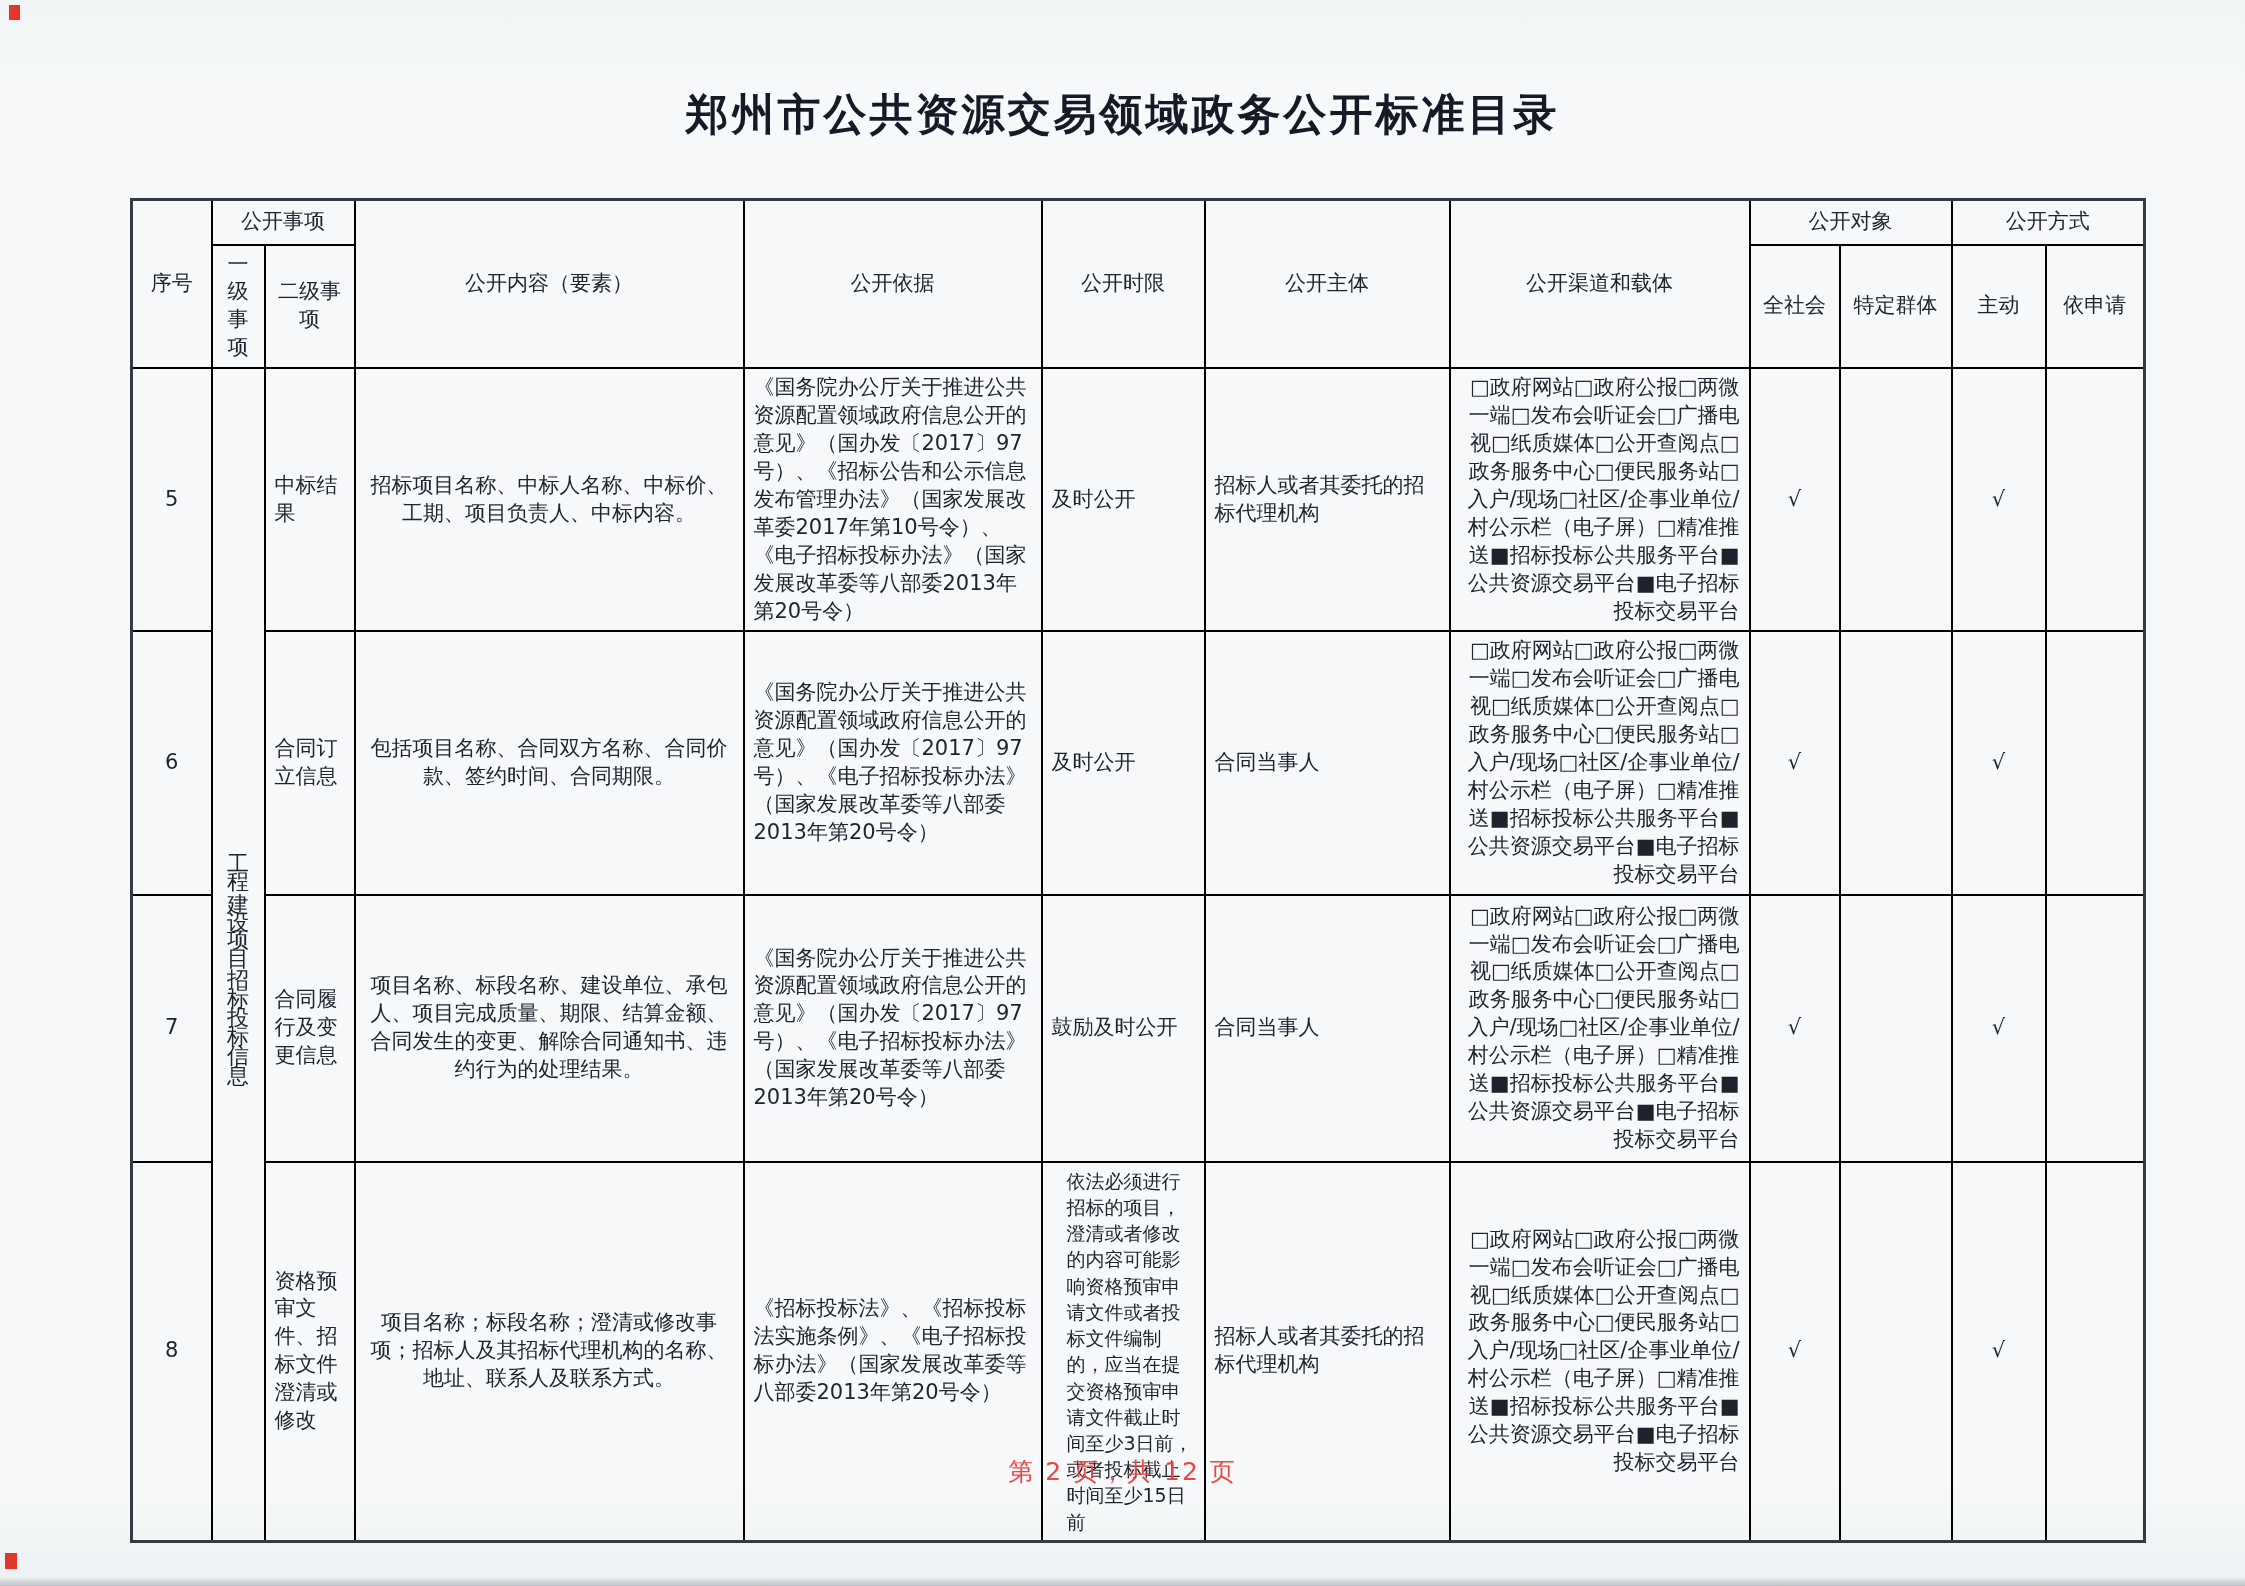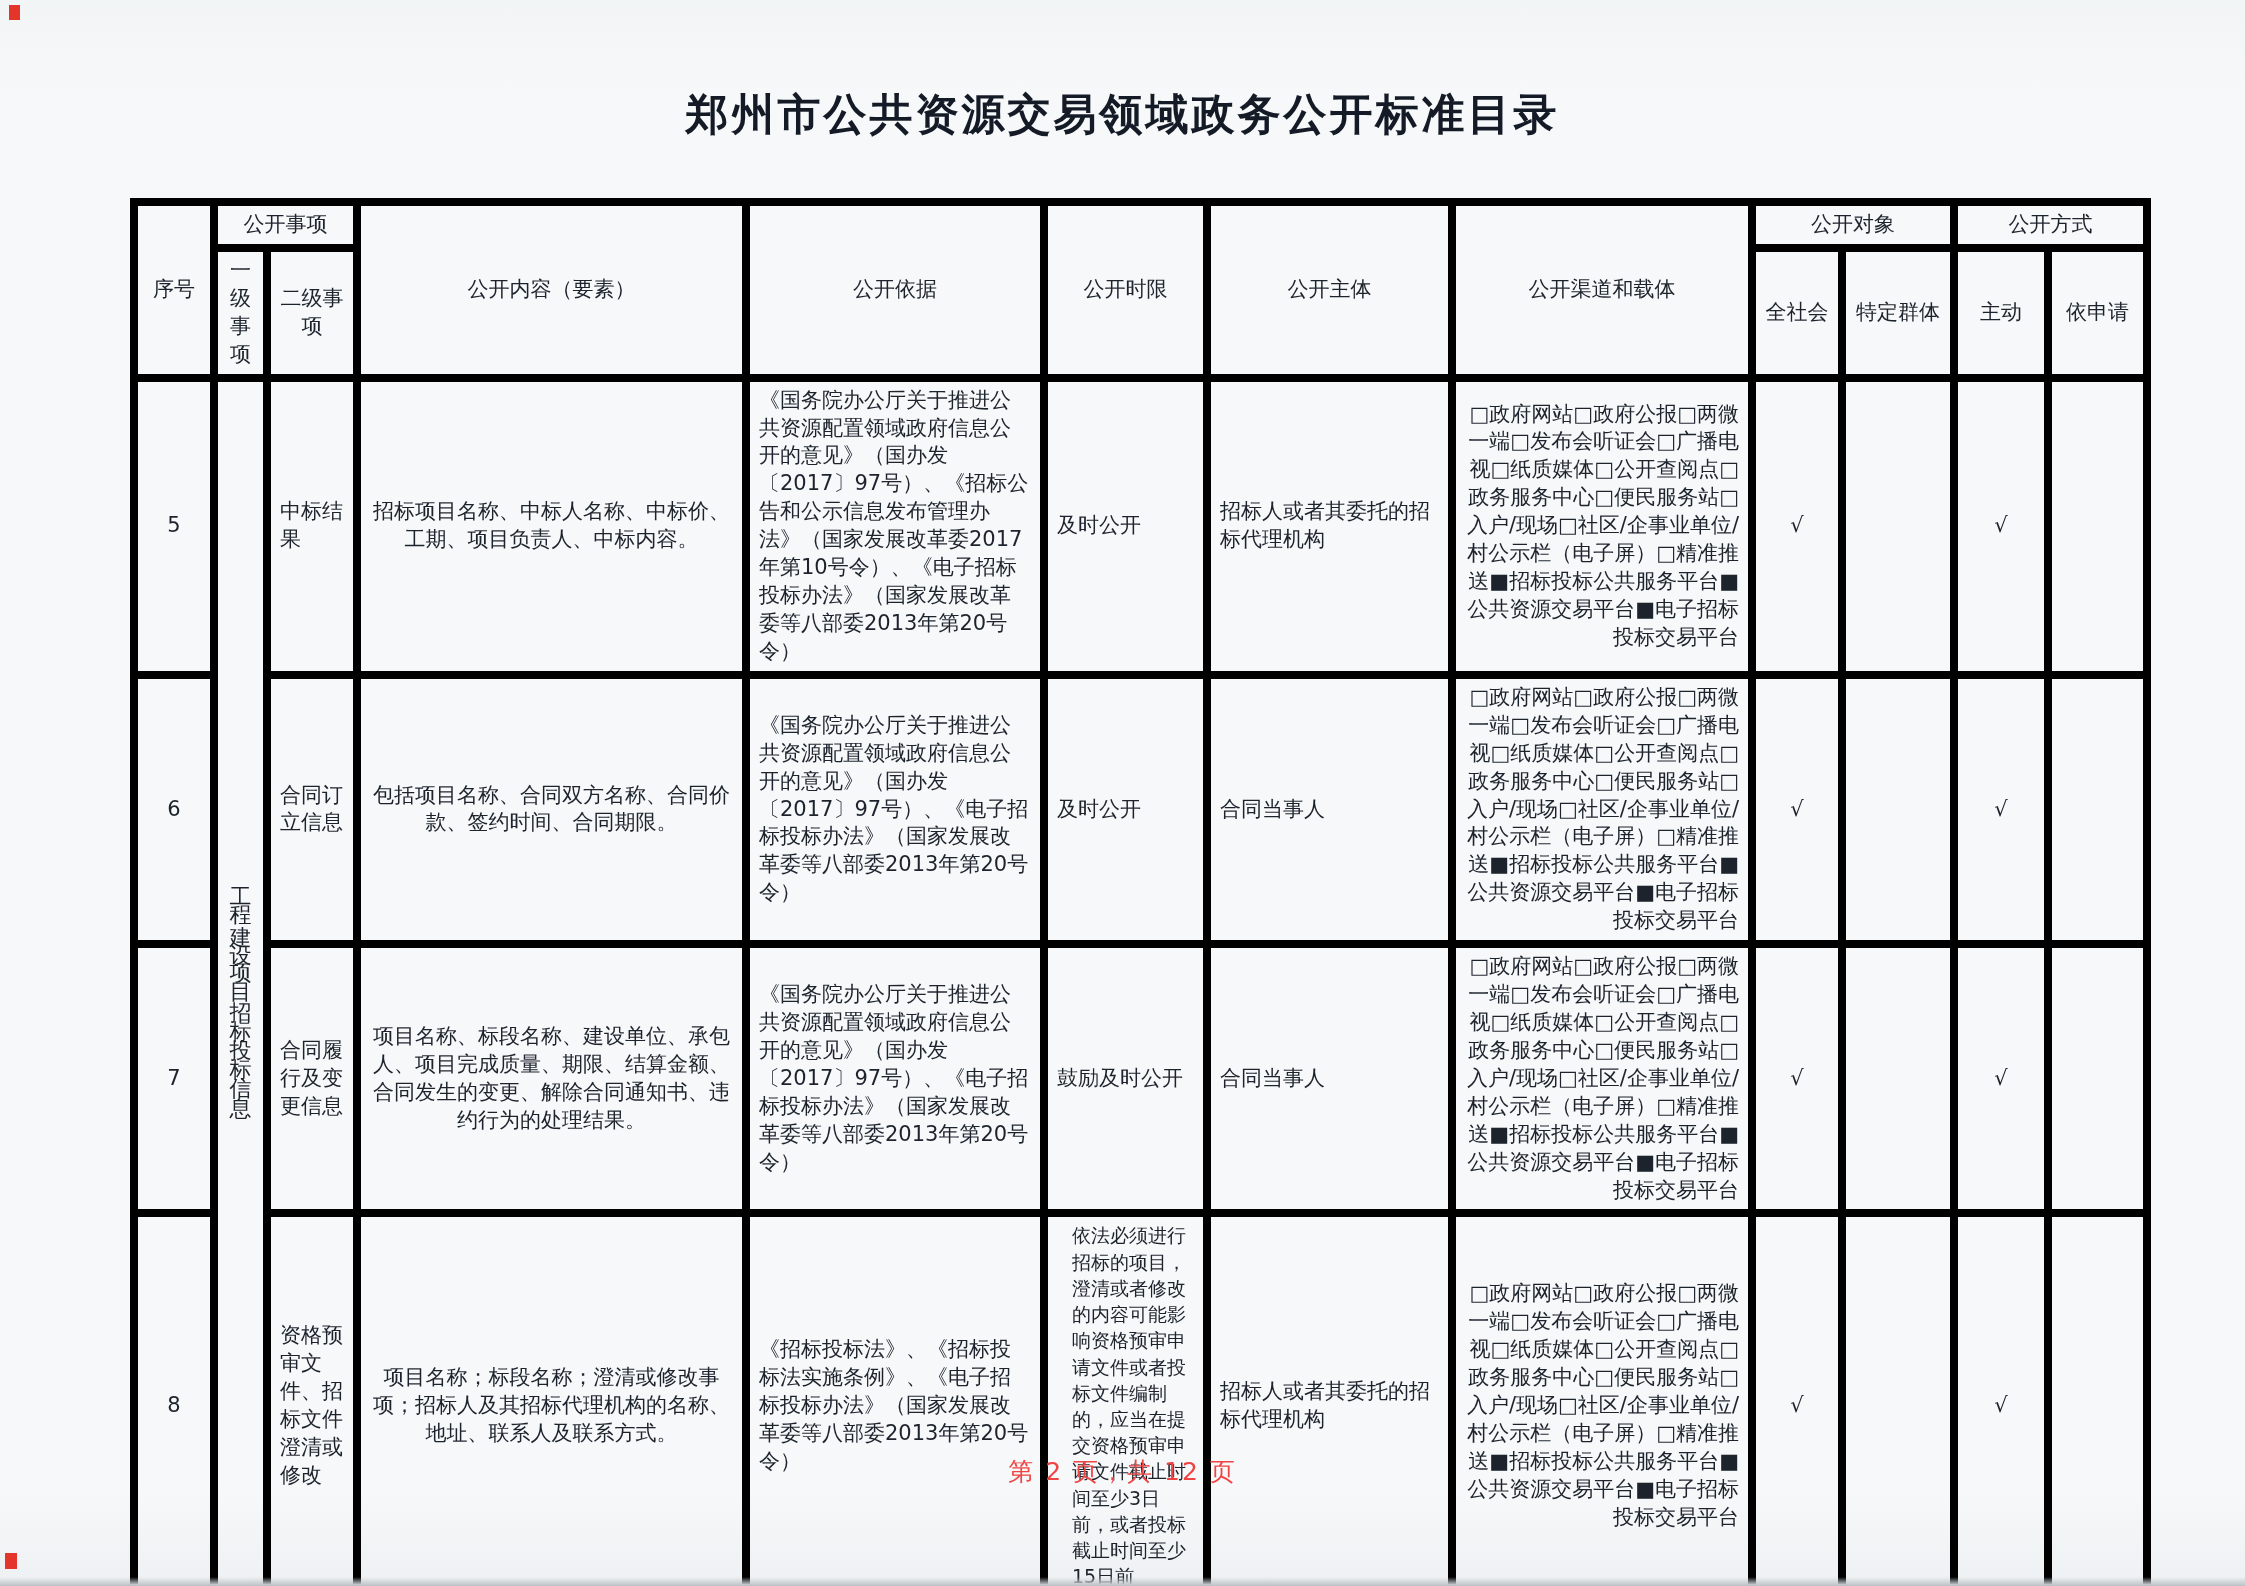--- a/index.html
+++ b/index.html
@@ -22,21 +22,21 @@
     position:absolute;top:86px;left:0;width:100%;
     text-align:center;font-size:43px;font-weight:bold;
     letter-spacing:3px;color:#151b26;
   }
   table.doc{
     position:absolute;left:130px;top:198px;
     width:2013px;border-collapse:collapse;table-layout:fixed;
     border:3px solid #333a43;
   }
   table.doc td,table.doc th{
-    border:8px solid #000000;
+    border:2px solid #000000;
     font-weight:normal;
     font-size:21px;line-height:1.33;
     vertical-align:middle;
     padding:5px 9px;
     overflow:hidden;
   }
   th{font-size:23px;text-align:center;padding:2px 2px;}
   td.c-no{text-align:center;font-size:22px;}
   td.c-l1{text-align:center;padding:0;}
   .vtext{

